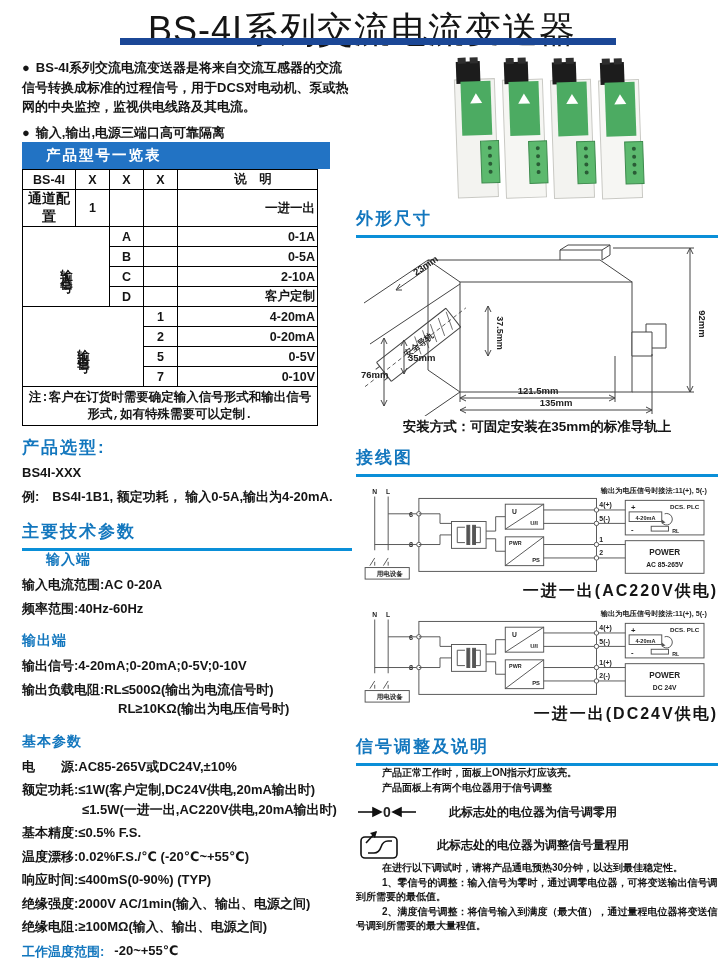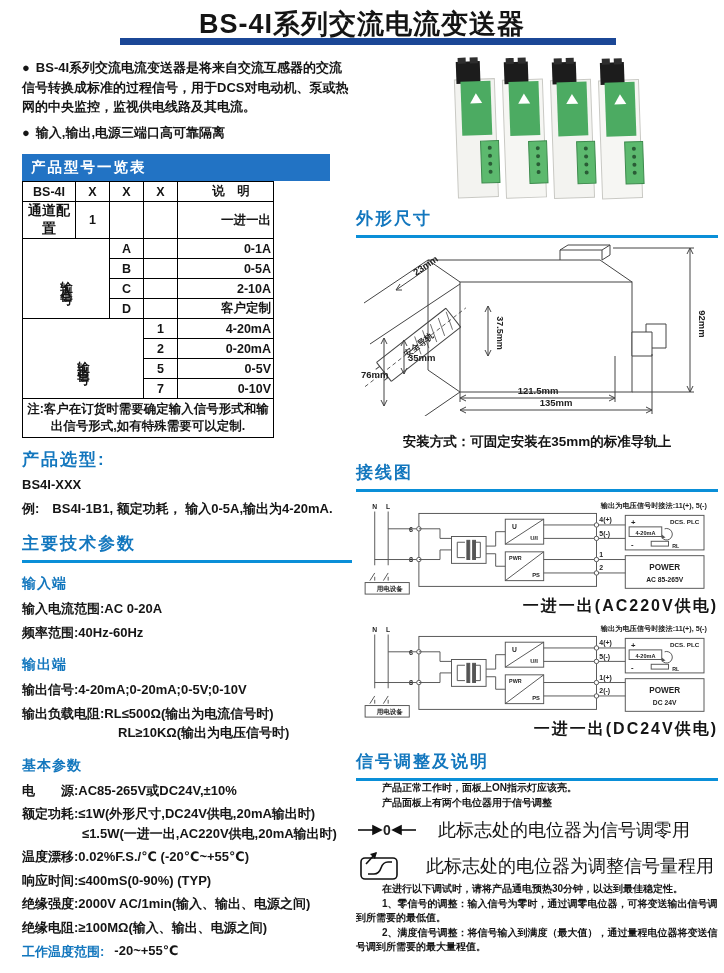--- a/index.html
+++ b/index.html
@@ -4,55 +4,55 @@
 <style>
   :root{
     --title-bar:#1b4796; --heading:#1377be; --rule:#0a8fd8;
     --table-header:#2273c4; --red:#e60012; --lblue:#2b9fd9; --ink:#151515;
   }
   html,body{margin:0;padding:0;background:#ffffff;}
   body{font-family:"Liberation Sans","DejaVu Sans",sans-serif;color:var(--ink);}
   #page{position:relative;width:724px;height:973px;background:#fff;overflow:hidden;}
 
   .h1{position:absolute;top:6px;left:0;width:724px;text-align:center;
-      font-size:27px;font-weight:bold;letter-spacing:1px;}
+      font-size:36px;font-weight:normal;letter-spacing:1px;}
   .title-bar{position:absolute;top:38px;left:120px;width:496px;height:7px;background:var(--title-bar);}
 
   .col-left{position:absolute;left:22px;top:58px;width:332px;}
   .col-right{position:absolute;left:356px;top:50px;width:362px;}
 
   .t13{font-size:13px;font-weight:bold;line-height:1.5;}
   .bullet{margin-right:6px;}
   .sec-h{color:var(--heading);font-size:17px;font-weight:bold;letter-spacing:2px;margin:0;}
   .ruled{border-bottom:3px solid var(--rule);padding-bottom:5px;}
   .sub-h{color:var(--heading);font-size:14px;font-weight:bold;letter-spacing:1px;}
   .blue-label{color:var(--heading);}
 
-  table.model{border-collapse:collapse;width:252px;margin-top:13px;border-radius:20px;}
+  table.model{border-collapse:collapse;width:296px;margin-top:13px;border-radius:20px;}
   table.model td{border:1.5px solid #000;font-size:12.5px;font-weight:bold;
                  text-align:center;height:19px;padding:0 2px;}
   table.model td.desc{text-align:right;padding-left:13px;}
   table.model td.vlabel{writing-mode:vertical-rl;text-orientation:upright;
                         letter-spacing:4px;font-size:12.5px;}
   .tbl-head{width:308px;background:var(--table-header);color:#fff;font-size:14.5px;
             font-weight:bold;letter-spacing:2px;padding:4px 0 4px 9px;box-sizing:border-box;}
-  td.notecell{font-size:10.4px;text-align:right;padding:2px 3px !important;height:20px;}
+  td.notecell{font-size:10.4px;text-align:right;padding:2px 3px !important;height:20px;font-family:Liberation Mono, monospace;}
 
   .mt4{margin-top:4px;} .mt6{margin-top:6px;} .mt8{margin-top:7px;}
-  .mt10{margin-top:10px;} .mt12{margin-top:12px;} .mt14{margin-top:14px;}
+  .mt10{margin-top:10px;} .mt12{padding-left:24px;} .mt14{margin-top:14px;}
   .ind60{padding-left:60px;} .ind96{padding-left:96px;}
 
   svg text{font-family:"Liberation Sans","DejaVu Sans",sans-serif;font-weight:bold;fill:#222;}
   .diag-caption{font-size:16px;font-weight:bold;text-align:right;letter-spacing:2px;}
-  .dim-caption{font-size:13.5px;font-weight:bold;text-align:center;margin-top:17px;}
+  .dim-caption{font-size:13.5px;font-weight:bold;text-align:center;margin-top:2px;}
 
   .sig p{margin:0;font-size:10px;font-weight:bold;line-height:1.45;}
   .sig .indent{ text-indent:26px;}
   .icon-row{display:flex;align-items:center;margin-top:8px;}
-  .icon-row .lab{font-size:18px;font-weight:normal;margin-left:20px;}
+  .icon-row .lab{font-size:12px;font-weight:bold;margin-left:31px;}
   .kv{display:flex;font-size:13px;font-weight:bold;}
   .kv .v{margin-left:10px;color:var(--ink);}
 </style>
 </head>
 <body>
 
 <div id="page">
 
   <div class="h1">BS-4I系列交流电流变送器</div>
   <div class="title-bar"></div>
@@ -137,22 +137,23 @@
     <div class="t13 mt6">输入电流范围:AC 0-20A</div>
     <div class="t13 mt4">频率范围:40Hz-60Hz</div>
 
     <div class="sub-h mt14">输出端</div>
     <div class="t13 mt6">输出信号:4-20mA;0-20mA;0-5V;0-10V</div>
     <div class="t13 mt4">输出负载电阻:RL≤500Ω(输出为电流信号时)</div>
     <div class="t13 ind96">RL≥10KΩ(输出为电压信号时)</div>
 
     <div class="sub-h mt14">基本参数</div>
     <div class="t13 mt6">电　　源:AC85-265V或DC24V,±10%</div>
-    <div class="t13 mt4">额定功耗:≤1W(外形尺寸,DC24V供电,20mA输出时)</div>
+    <div class="t13 mt4">额定功耗:≤1W(客户定制,DC24V供电,20mA输出时)</div>
     <div class="t13 ind60">≤1.5W(一进一出,AC220V供电,20mA输出时)</div>
+    <div class="t13 mt4">基本精度:≤0.5% F.S.</div>
     <div class="t13 mt4">温度漂移:0.02%F.S./℃ (-20℃~+55℃)</div>
     <div class="t13 mt4">响应时间:≤400mS(0-90%) (TYP)</div>
     <div class="t13 mt4">绝缘强度:2000V AC/1min(输入、输出、电源之间)</div>
     <div class="t13 mt4">绝缘电阻:≥100MΩ(输入、输出、电源之间)</div>
 
     <div class="kv mt6">
       <span class="blue-label">工作温度范围:</span>
       <span class="v">-20~+55℃</span>
     </div>
 

